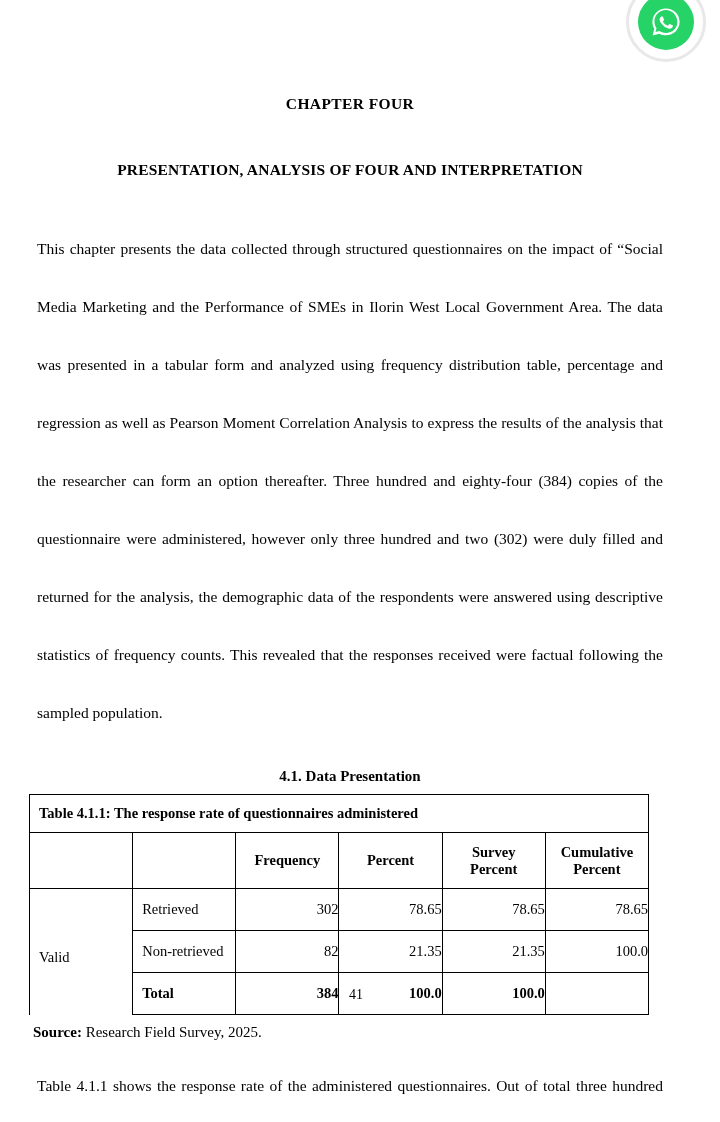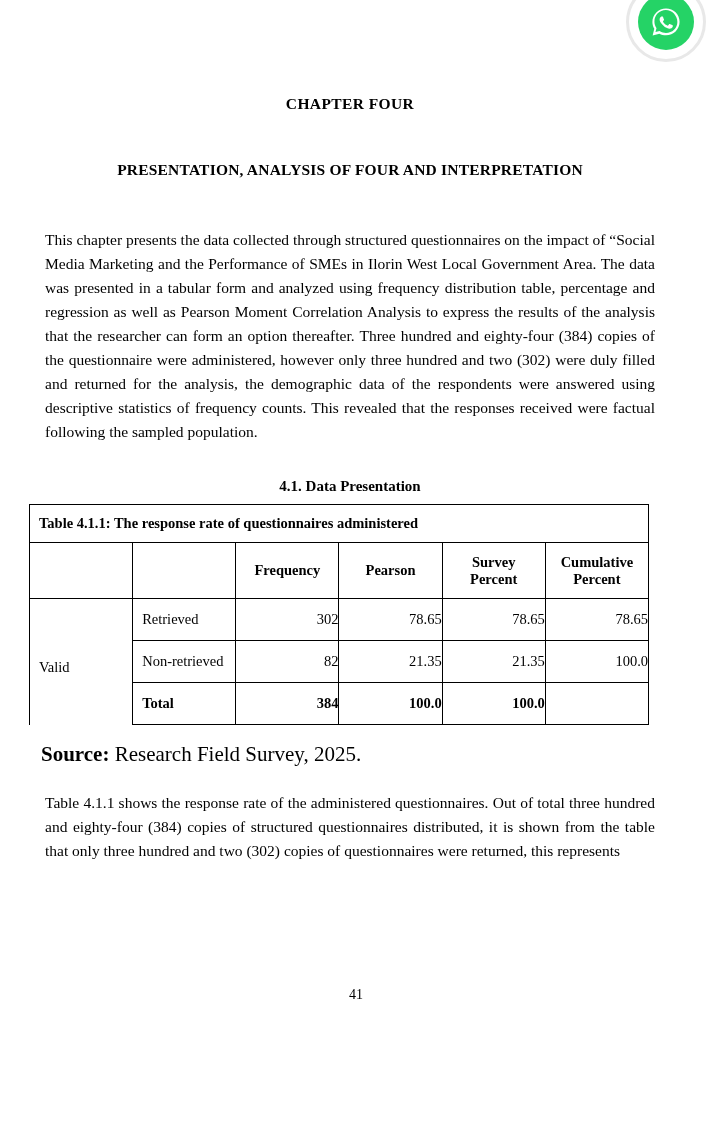--- a/index.html
+++ b/index.html
@@ -64,24 +64,24 @@
   h2.subtitle {
     text-align: center;
     font-size: 15.5px;
     font-weight: bold;
     margin: 0;
     padding-top: 48px;
     letter-spacing: 0.2px;
   }
   p.body {
     font-size: 15.5px;
-    line-height: 24px;
+    line-height: 58px;
     text-align: justify;
     text-justify: inter-word;
-    margin: 16px;
+    margin: 8px;
   }
   #intro-paragraph { padding-top: 33px; }
 
   h3.section {
     font-size: 15px;
     font-weight: bold;
     margin: 0;
     padding-top: 18px;
     padding-bottom: 9px;
     text-align: center;
@@ -121,22 +121,22 @@
   }
   .bold { font-weight: bold; }
   .valid-cell {
     vertical-align: top;
     padding-top: 11px !important;
     padding-left: 9px !important;
     border-bottom: none !important;
   }
 
   p.source {
-    font-size: 21px;
-    margin: 12px;
+    font-size: 15px;
+    margin: 4px;
     padding-top: 5px;
   }
   p.source .lbl { font-weight: bold; }
 
   #after-table-paragraph { padding-top: 8px; font-family: Liberation Serif, serif; }
 
   .page-number {
     position: absolute;
     top: 987px;
     left: 0;
@@ -171,21 +171,21 @@
 
     <table class="rate-table">
       <tbody>
         <tr>
           <td class="cap-cell" colspan="6">Table 4.1.1: The response rate of questionnaires administered</td>
         </tr>
         <tr>
           <td class="hdr blank-hdr" style="width:55px"></td>
           <td class="hdr" style="width:120px"></td>
           <td class="hdr" style="width:90px">Frequency</td>
-          <td class="hdr" style="width:78px">Pearson</td>
+          <td class="hdr" style="width:78px">Percent</td>
           <td class="hdr" style="width:112px">Survey Percent</td>
           <td class="hdr" style="width:165px">Cumulative Percent</td>
         </tr>
         <tr>
           <td class="valid-cell" rowspan="3">Valid</td>
           <td class="cat">Retrieved</td>
           <td class="num">302</td>
           <td class="num">78.65</td>
           <td class="num">78.65</td>
           <td class="num">78.65</td>

